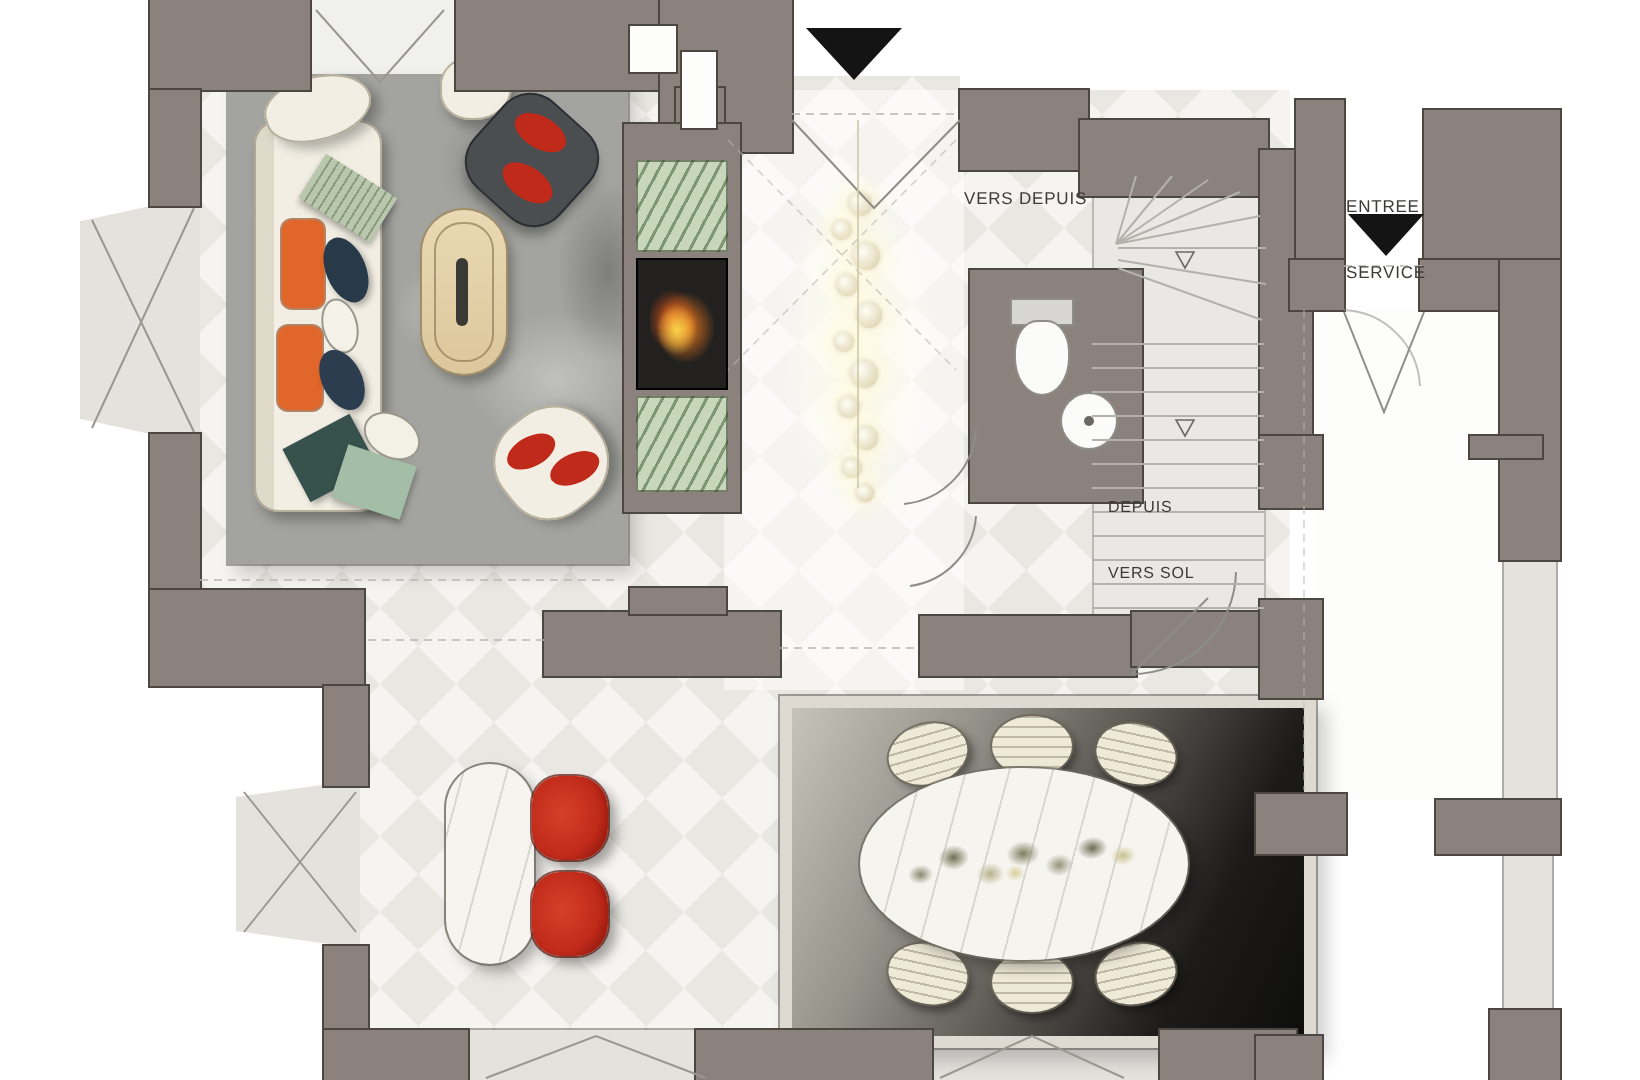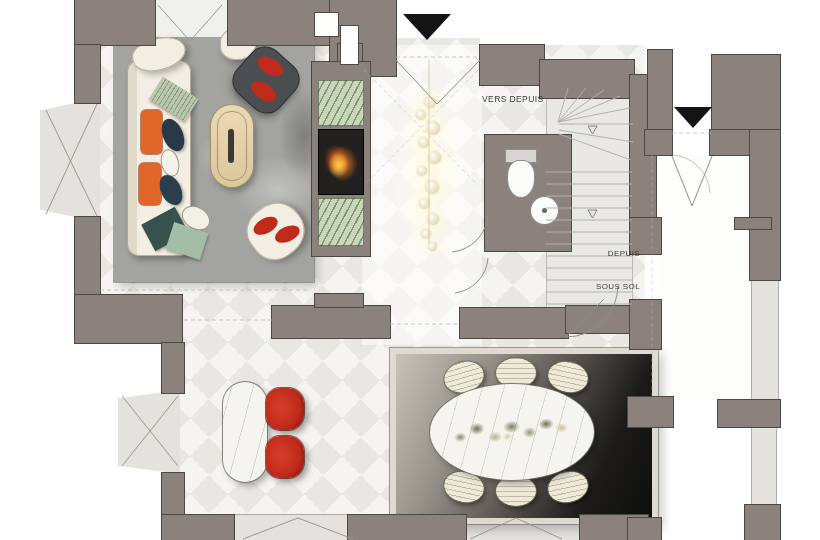--- a/index.html
+++ b/index.html
@@ -86,21 +86,21 @@
     box-shadow:0 0 0 1px rgba(90,20,12,.7), 4px 4px 6px rgba(0,0,0,.35);
   }
   .bulb{position:absolute;border-radius:50%;
     background:radial-gradient(circle at 38% 35%, #fffef6, #e3dabb 70%, #c9bd96);
     box-shadow:0 0 10px 4px rgba(255,250,222,.9), 0 0 2px rgba(150,140,105,.8);
     z-index:7;}
   .glow{position:absolute;z-index:3;background:radial-gradient(closest-side, rgba(255,253,238,.95), rgba(255,253,238,0));}
   
   .arrow-down{position:absolute;z-index:8;width:0;height:0;}
   .lbl{position:absolute;z-index:8;color:#3c3b38;font-size:8.5px;letter-spacing:.4px;line-height:11px;white-space:pre;}
-  .lbl.center{text-align:right;}
+  .lbl.center{text-align:left;}
   svg.lines{position:absolute;left:0;top:0;z-index:7;pointer-events:none;}
   .wcfix{position:absolute;z-index:6;background:#fbfbfa;box-shadow:0 0 0 1px #8f8d88;}
 </style>
 </head>
 <body>
 
 <div id="plan">
 
   <div class="floor" style="left:95px;top:38px;width:550px;height:502px;"></div>
   <div class="patch" style="left:75px;top:343px;width:88px;height:197px;"></div>
@@ -277,17 +277,21 @@
     </g>
   </svg>
 
   <div class="arrow-down" style="left:403px;top:14px;border-left:24px solid transparent;border-right:24px solid transparent;border-top:26px solid var(--arrow-black);"></div>
   <div class="arrow-down" style="left:674px;top:107px;border-left:19px solid transparent;border-right:19px solid transparent;border-top:21px solid var(--arrow-black);"></div>
 
   <div class="lbl" style="left:482px;top:94px;">VERS DEPUIS</div>
 
   <div class="lbl center" style="left:554px;top:226px;width:86px;font-size:8px;">
     <div>DEPUIS</div>
-    <div>SOUS SOL</div>
-  </div>
-
+    <div>VERS SOL</div>
+  </div>
+
+  <div class="lbl" style="left:673px;top:76px;">
+    <div>ENTREE</div>
+    <div>SERVICE</div>
+  </div>
 
 </div>
 
 </body></html>

